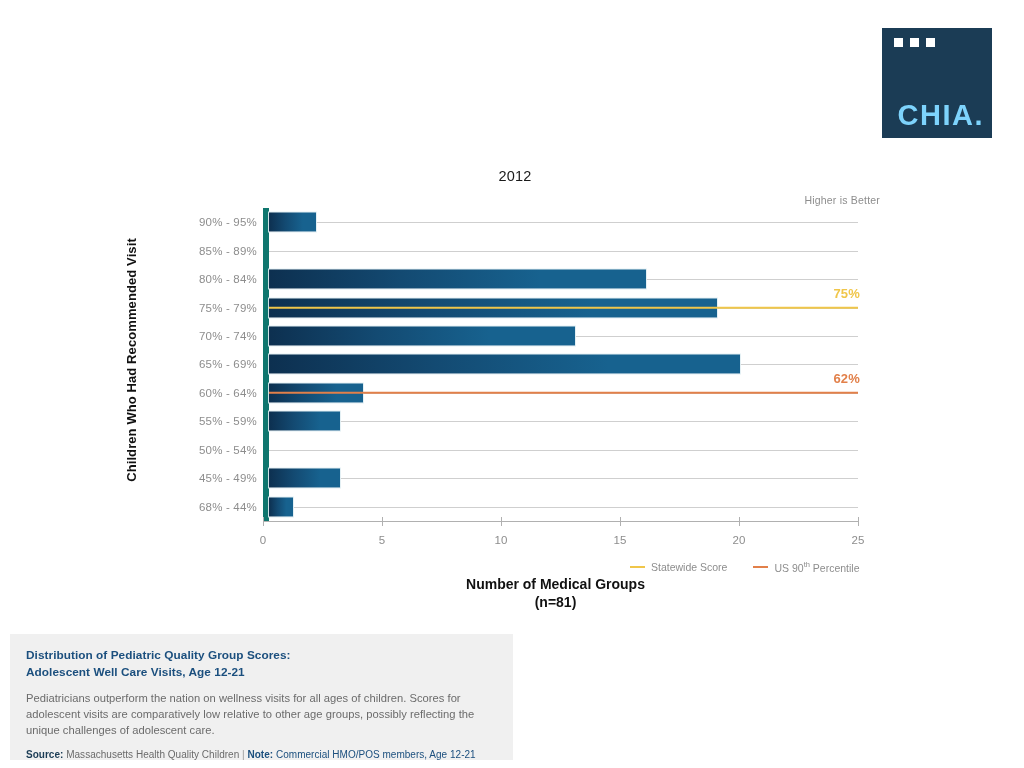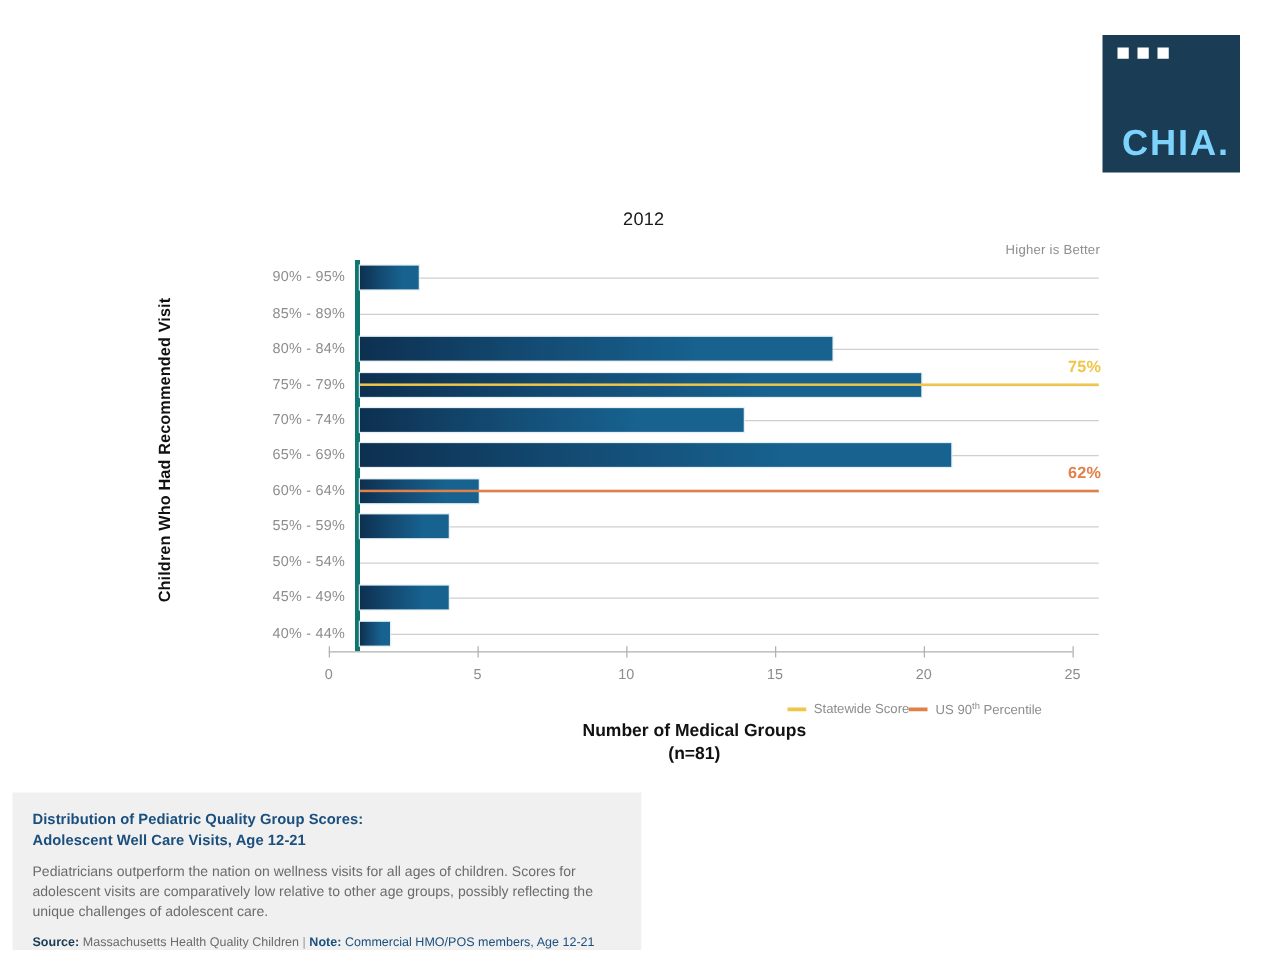--- a/index.html
+++ b/index.html
@@ -83,22 +83,21 @@
     white-space: nowrap;
   }
 
   
   #plot {
     position: absolute;
     left: 113px;
     top: 40px;
     width: 595px;
     height: 313px;
-    border-left: 4px solid #0f766e;
-    margin-left: 21px;
+    border-left: 6px solid #0f766e;
   }
   .row {
     position: relative;
     height: 28.45px;
     width: 100%;
   }
   .gridline {
     position: absolute;
     left: 0; right: 0;
     top: 50%;
@@ -182,20 +181,21 @@
     margin-left: -10px;
   }
 
   
   #legend {
     position: absolute;
     left: 480px;
     top: 392px;
     display: flex;
     align-items: center;
+    gap: 26px;
   }
   .legend-item {
     display: flex;
     align-items: center;
     gap: 6px;
     font-size: 10.5px;
     color: #8d8d8d;
     white-space: nowrap;
   }
   .legend-swatch {
@@ -303,21 +303,21 @@
         <div class="gridline"></div>
         <div class="ylabel">50% - 54%</div>
       </div>
       <div class="row">
         <div class="gridline"></div>
         <div class="ylabel">45% - 49%</div>
         <div class="bar" style="width: 12%;"></div>
       </div>
       <div class="row">
         <div class="gridline"></div>
-        <div class="ylabel">40% - 44%</div>
+        <div class="ylabel">68% - 44%</div>
         <div class="bar" style="width: 4%;"></div>
       </div>
     </div>
 
   <div id="xaxis">
       <div class="xtick" style="left: 0%;"></div>
       <div class="xticklabel" style="left: 0%;">0</div>
       <div class="xtick" style="left: 20%;"></div>
       <div class="xticklabel" style="left: 20%;">5</div>
       <div class="xtick" style="left: 40%;"></div>

